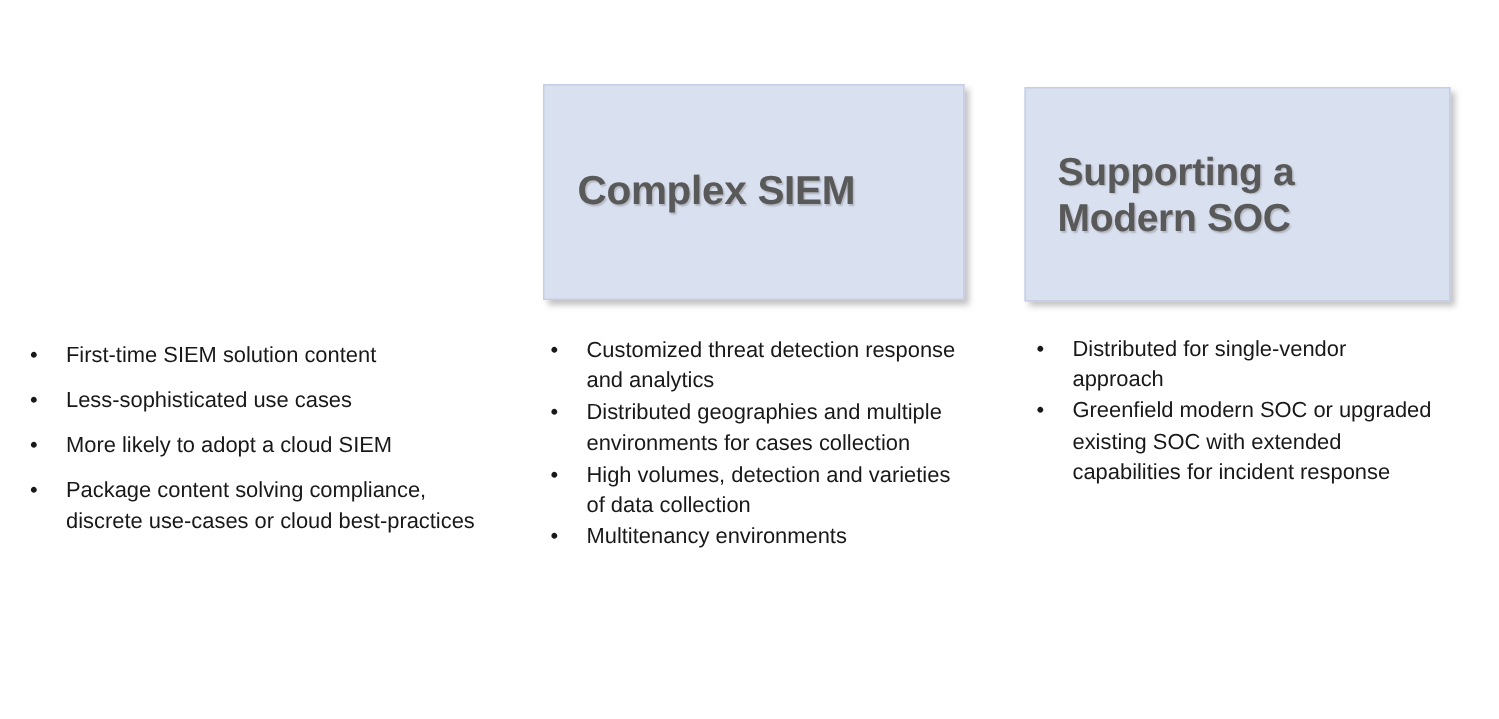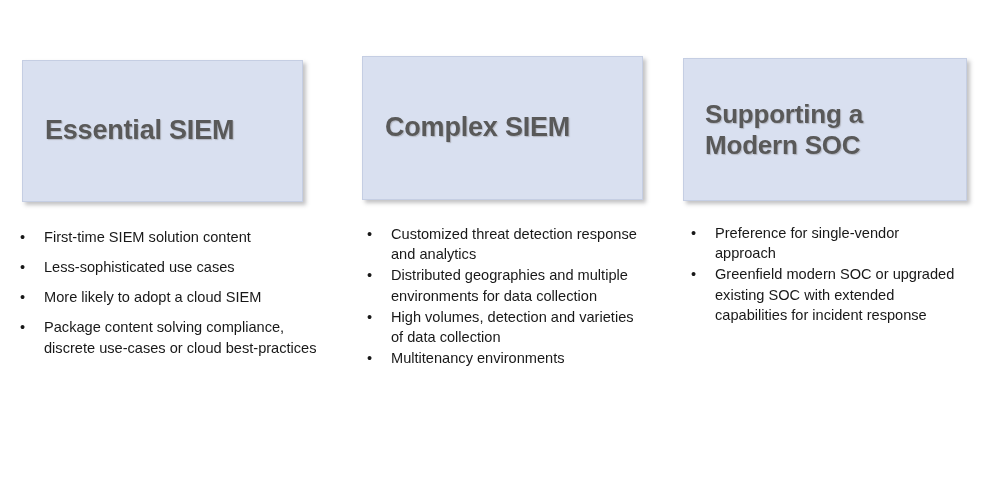--- a/index.html
+++ b/index.html
@@ -98,23 +98,20 @@
   .bullet-text {
     display: block;
   }
 </style>
 </head>
 <body>
 
 <div class="slide">
 
   <div class="column col-1">
-    <div class="header-box box-1">
-      <div class="header-title">Essential SIEM</div>
-    </div>
     <ul class="bullet-list list-1">
       <li class="bullet-item">
         <span class="bullet-marker">•</span>
         <span class="bullet-text">First-time SIEM solution content</span>
       </li>
       <li class="bullet-item">
         <span class="bullet-marker">•</span>
         <span class="bullet-text">Less-sophisticated use cases</span>
       </li>
       <li class="bullet-item">
@@ -132,42 +129,42 @@
     <div class="header-box box-2">
       <div class="header-title">Complex SIEM</div>
     </div>
     <ul class="bullet-list list-2">
       <li class="bullet-item">
         <span class="bullet-marker">•</span>
         <span class="bullet-text">Customized threat detection response and analytics</span>
       </li>
       <li class="bullet-item">
         <span class="bullet-marker">•</span>
-        <span class="bullet-text">Distributed geographies and multiple environments for data collection</span>
+        <span class="bullet-text">Distributed geographies and multiple environments for cases collection</span>
       </li>
       <li class="bullet-item">
         <span class="bullet-marker">•</span>
         <span class="bullet-text">High volumes, detection and varieties of data collection</span>
       </li>
       <li class="bullet-item">
         <span class="bullet-marker">•</span>
         <span class="bullet-text">Multitenancy environments</span>
       </li>
     </ul>
   </div>
 
   <div class="column col-3">
     <div class="header-box box-3">
       <div class="header-title">Supporting a
 Modern SOC</div>
     </div>
     <ul class="bullet-list list-3">
       <li class="bullet-item">
         <span class="bullet-marker">•</span>
-        <span class="bullet-text">Preference for single-vendor approach</span>
+        <span class="bullet-text">Distributed for single-vendor approach</span>
       </li>
       <li class="bullet-item">
         <span class="bullet-marker">•</span>
         <span class="bullet-text">Greenfield modern SOC or upgraded existing SOC with extended capabilities for incident response</span>
       </li>
     </ul>
   </div>
 
 </div>
 

